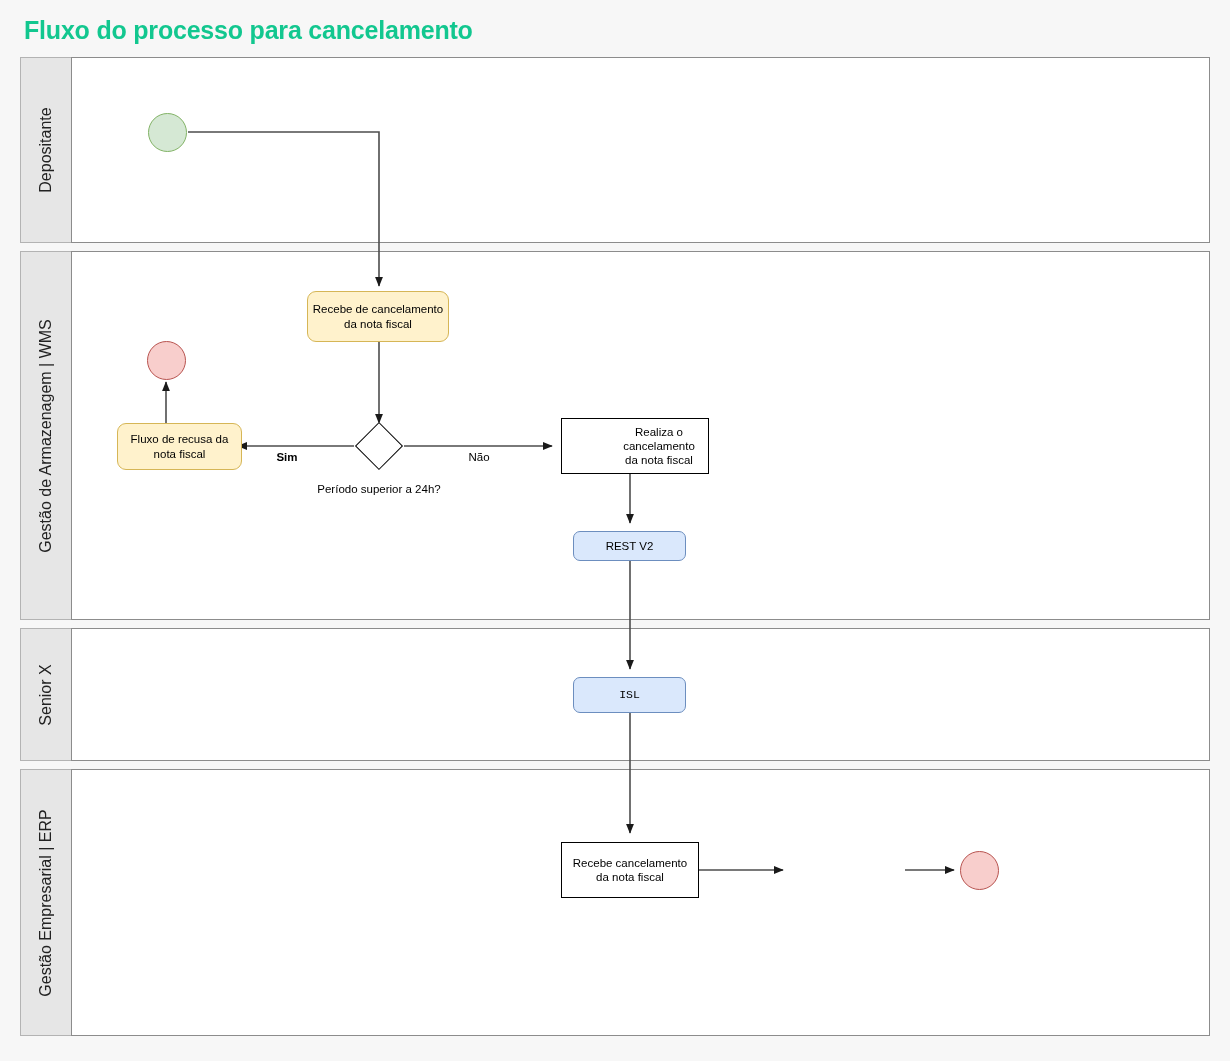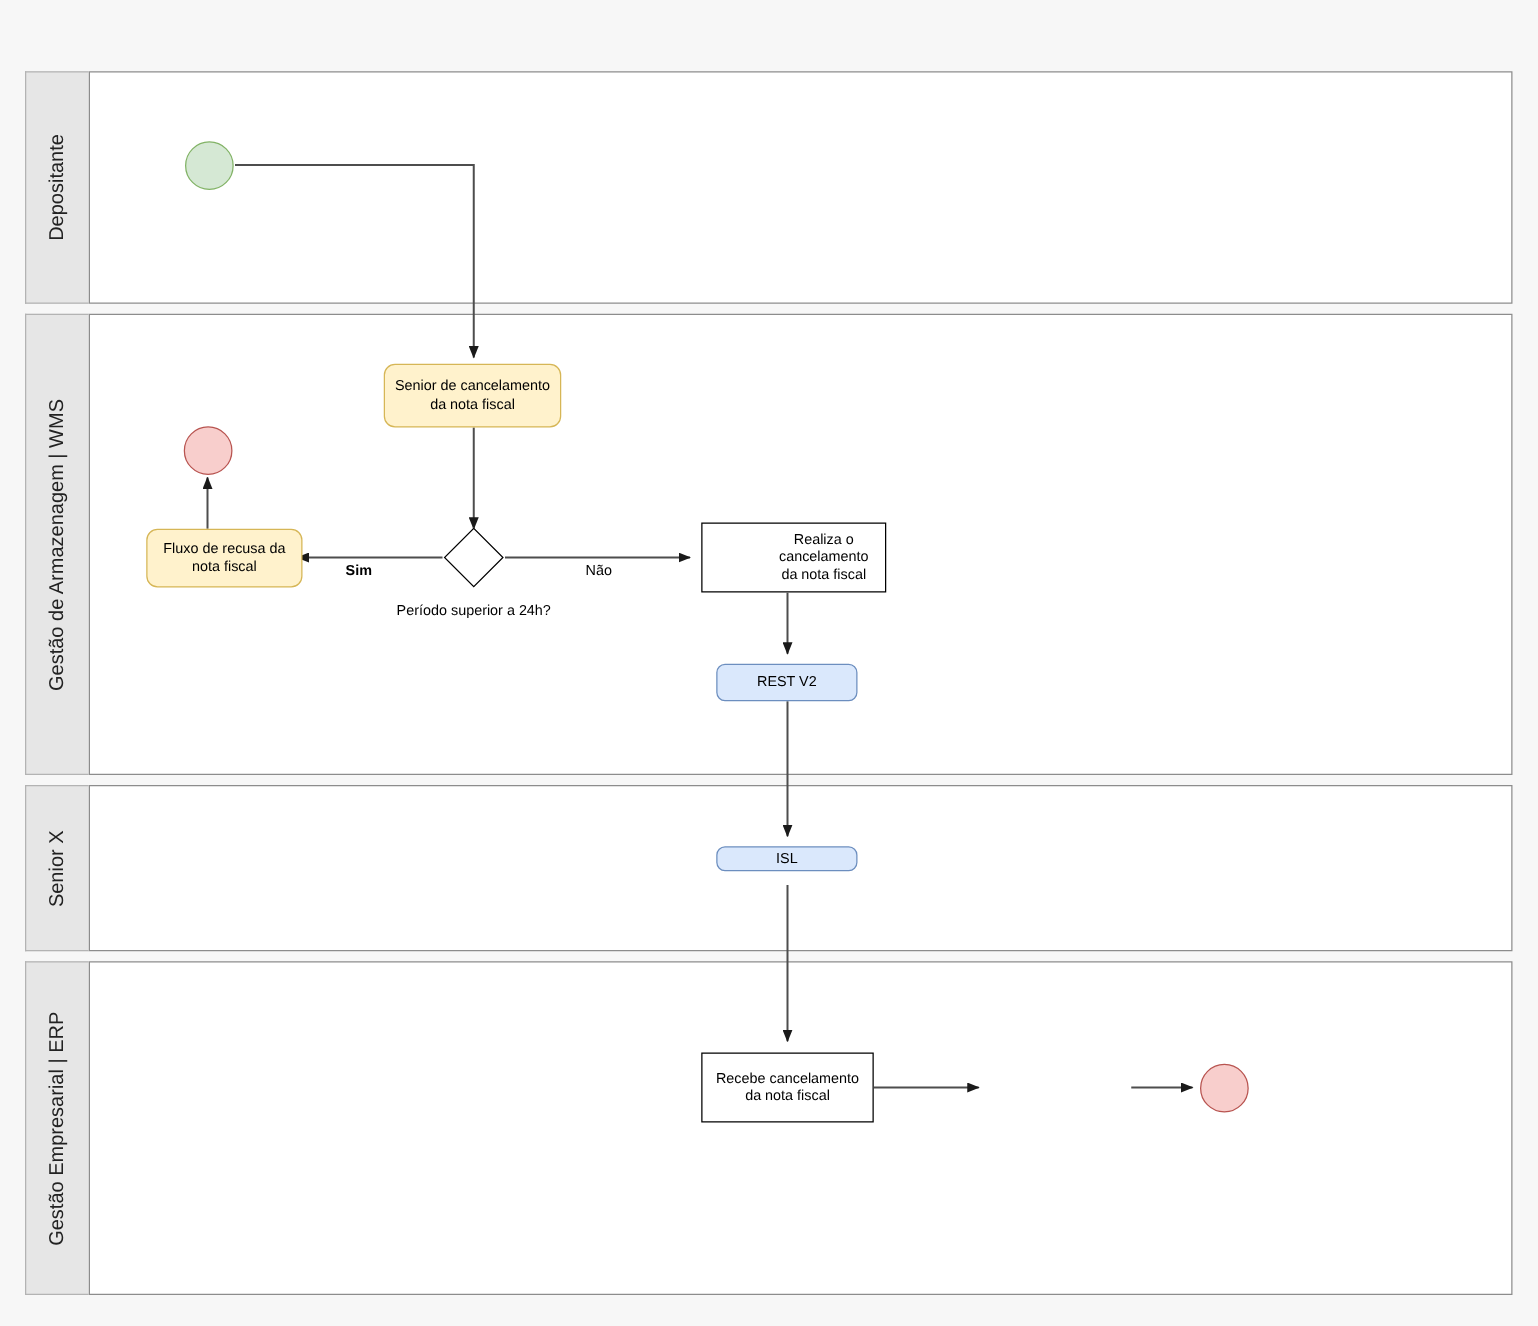--- a/index.html
+++ b/index.html
@@ -128,20 +128,21 @@
     width: 1230px;
     height: 1061px;
     pointer-events: none;
   }
 </style>
 </head>
 <body>
 
 <div id="page">
 
+  <div id="diagram-title">Fluxo do processo para cancelamento</div>
 
   <div class="lane" style="left:20px; top:57px; width:1190px; height:186px;">
     <div class="lane-header">
       <div class="lane-header-label">Depositante</div>
     </div>
     <div class="lane-body"></div>
   </div>
 
   <div class="lane" style="left:20px; top:251px; width:1190px; height:369px;">
     <div class="lane-header">
@@ -191,21 +192,21 @@
       <path d="M699,870 L783,870" marker-end="url(#arrowhead)"></path>
 
       <path d="M905,870 L954,870" marker-end="url(#arrowhead)"></path>
     </g>
   </svg>
 
   <div class="shape event event-start" style="left:148px; top:113px; width:39px; height:39px;"></div>
 
   <div class="shape subprocess" style="left:307px; top:291px; width:142px; height:51px;">
     <div>
-      <div>Senior de cancelamento</div>
+      <div>Recebe de cancelamento</div>
       <div>da nota fiscal</div>
     </div>
   </div>
 
   <div class="shape gateway" style="left:362px; top:429px; width:34px; height:34px;"></div>
   <div class="edge-label" style="left:289px; top:482px; width:180px;">Período superior a 24h?</div>
 
   <div class="edge-label" style="left:258px; top:450px; width:58px;font-weight:bold;">Sim</div>
   <div class="edge-label" style="left:450px; top:450px; width:58px;">Não</div>
 
@@ -222,21 +223,21 @@
     <div>
       <div>Realiza o cancelamento</div>
       <div>da nota fiscal</div>
     </div>
   </div>
 
   <div class="shape system" style="left:573px; top:531px; width:113px; height:30px;">
     <span>REST V2</span>
   </div>
 
-  <div class="shape system" style="left:573px; top:677px; width:113px; height:20px;">
+  <div class="shape system" style="left:573px; top:677px; width:113px; height:36px;font-family:Liberation Mono, monospace;">
     <span>ISL</span>
   </div>
 
   <div class="shape task" style="left:561px; top:842px; width:138px; height:56px;">
     <div>
       <div>Recebe cancelamento</div>
       <div>da nota fiscal</div>
     </div>
   </div>
 

